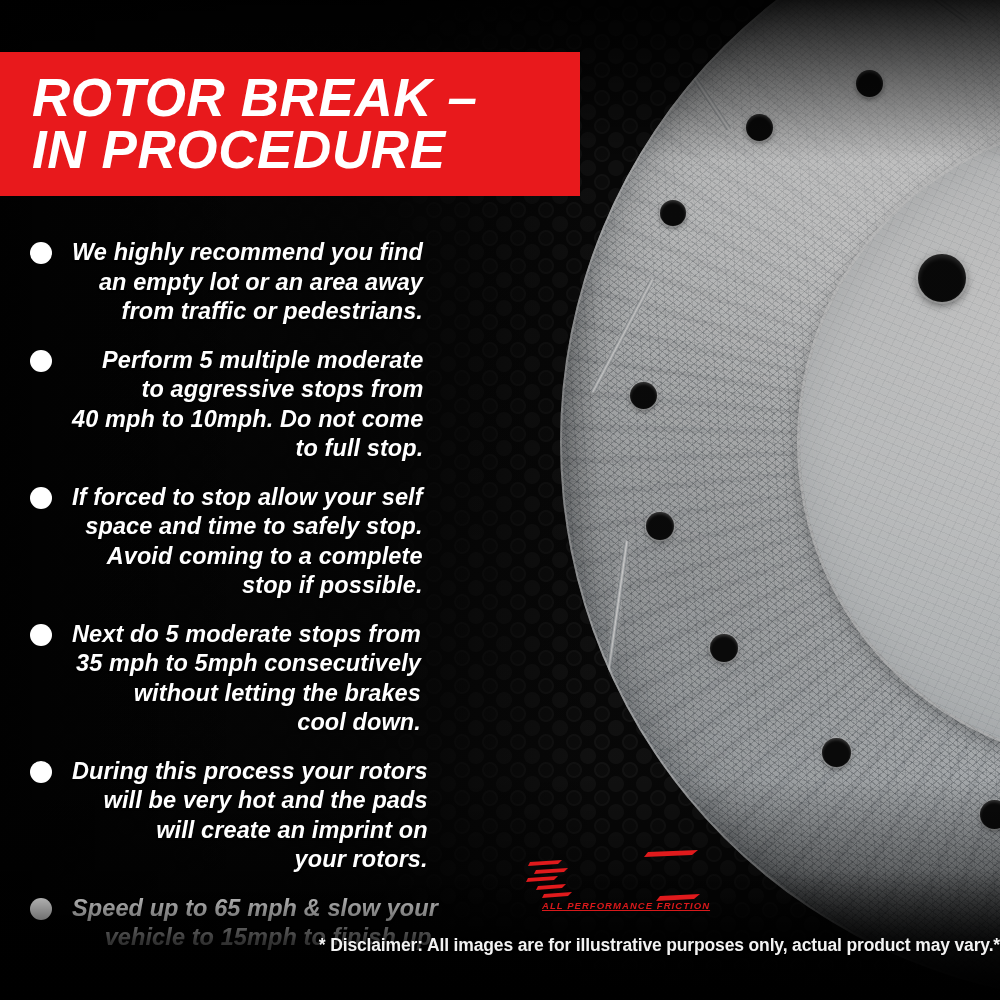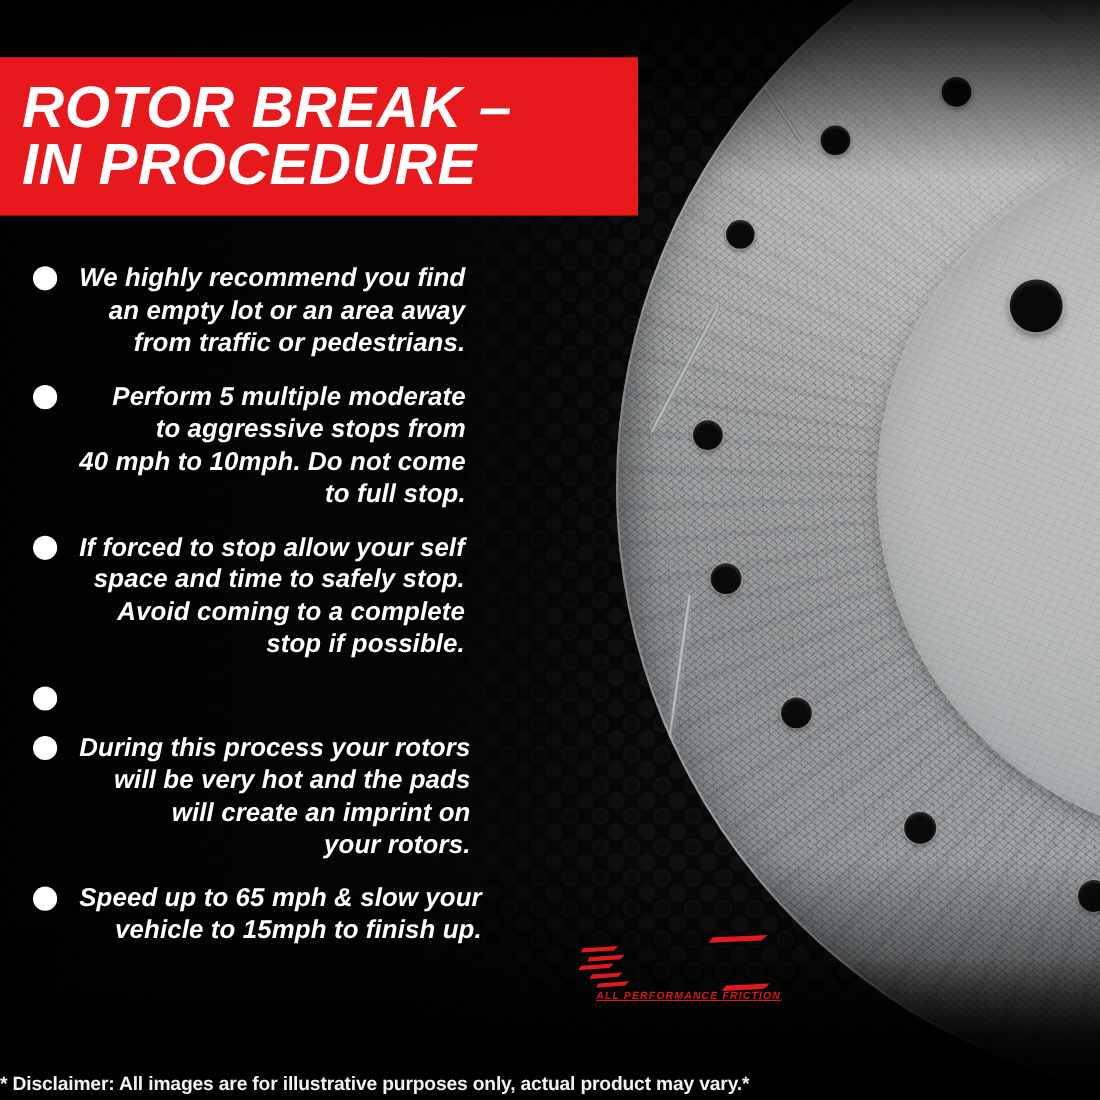--- a/index.html
+++ b/index.html
@@ -167,21 +167,21 @@
     align-items: center;
   }
   .banner-title {
     color: #ffffff;
     font-family: "Liberation Sans", sans-serif;
     font-weight: 700;
     font-style: italic;
     font-size: 53px;
     line-height: 0.99;
     letter-spacing: 0.6px;
-    padding-left: 20px;
+    padding-left: 32px;
     white-space: pre-line;
     transform: scaleX(1.0);
   }
 
   
   .bullets {
     position: absolute;
     left: 30px;
     top: 238px;
     width: 510px;
@@ -253,28 +253,27 @@
     white-space: nowrap;
     text-decoration: underline;
   }
 
   
   .disclaimer {
     position: absolute;
     left: 0;
     right: 0;
     top: 935px;
-    text-align: left;
+    text-align: right;
     color: #f2f2f2;
     font-family: "Liberation Sans", sans-serif;
     font-weight: 700;
     font-size: 17.5px;
     letter-spacing: -0.15px;
     text-shadow: 0 1px 2px rgba(0,0,0,0.9);
-    margin-top: 40px;
   }
   .left-scrim {
     position: absolute;
     left: 0; top: 0;
     width: 600px; height: 1000px;
     background: linear-gradient(90deg, rgba(5,5,5,0.97) 0%, rgba(5,5,5,0.95) 62%, rgba(5,5,5,0.0) 100%);
   }
   .bottom-scrim {
     position: absolute;
     left: 0; bottom: 0;
@@ -349,20 +348,24 @@
     <div class="bullet-row">
       <span class="bullet-dot"></span>
       <span class="bullet-text">If forced to stop allow your self
 space and time to safely stop.
 Avoid coming to a complete
 stop if possible.</span>
     </div>
 
     <div class="bullet-row">
       <span class="bullet-dot"></span>
+      <span class="bullet-text">Next  do 5 moderate stops from
+35 mph to 5mph consecutively
+without letting the brakes
+cool down.</span>
     </div>
 
     <div class="bullet-row">
       <span class="bullet-dot"></span>
       <span class="bullet-text">During this process your rotors
 will be very hot and the pads
 will create an imprint on
 your rotors.</span>
     </div>
 

